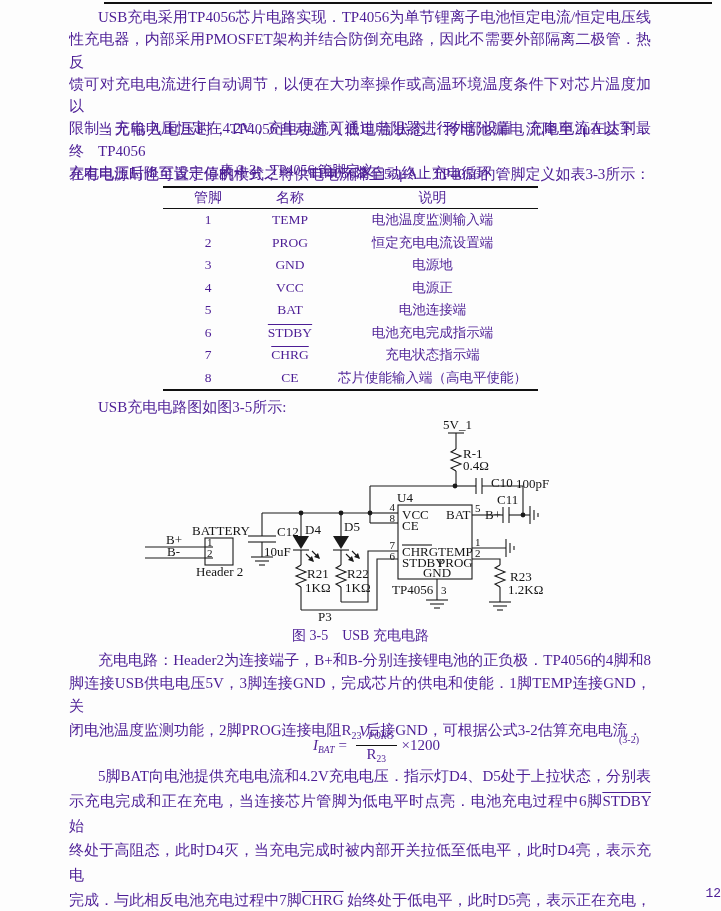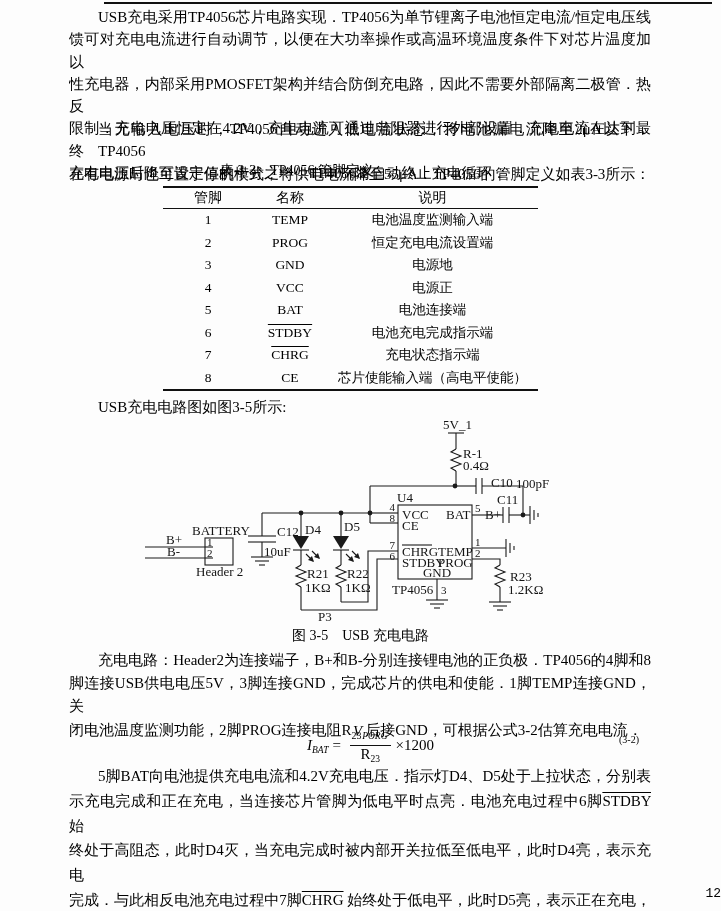--- a/index.html
+++ b/index.html
@@ -1,18 +1,18 @@
 <!DOCTYPE html>
 <html><head>
 <meta charset="utf-8">
 <style>
   html,body{margin:0;padding:0;background:#e8e8e8;}
   .page{
     position:relative;width:721px;height:911px;background:#fdfdfd;
-    font-family:"Liberation Serif","DejaVu Serif",serif;color:#000000;overflow:hidden;
+    font-family:"Liberation Serif","DejaVu Serif",serif;color:#4c1d95;overflow:hidden;
   }
   .topline{position:absolute;left:104px;top:2px;width:608px;height:2px;background:#111;}
   .para{position:absolute;left:69px;width:582px;font-size:15px;}
   .ln{white-space:normal;text-align:justify;text-align-last:justify;overflow:hidden;}
   .ln.last{text-align-last:left;}
   .ln.ind{padding-left:29px;}
   .p1{top:6px;line-height:22.3px;}
   .p2{top:118px;line-height:22.3px;}
   .p3{top:649px;line-height:23.2px;}
   .p4{top:764px;line-height:24.8px;}
@@ -22,21 +22,21 @@
   .tcaption{position:absolute;top:162px;left:0;width:594px;text-align:center;font-size:14px;}
   table.pins{
     position:absolute;top:186px;left:163px;width:375px;border-collapse:collapse;
     font-size:14px;border-top:2.5px solid #111;border-bottom:2.5px solid #111;
   }
   table.pins th{font-weight:normal;height:20px;border-bottom:1.5px solid #111;padding:0;}
   table.pins td{text-align:center;height:22.5px;padding:0;font-size:13.5px;}
   .c1{width:90px;} .c2{width:74px;} .c3{width:211px;}
   .fcaption{position:absolute;top:627px;left:0;width:721px;text-align:center;font-size:14px;}
   .formula-row{position:absolute;top:724px;left:69px;width:582px;height:40px;}
-  .formula{position:absolute;left:238px;top:0;display:flex;align-items:center;font-size:15px;}
+  .formula{position:absolute;left:244px;top:0;display:flex;align-items:center;font-size:15px;}
   .formula i{font-family:"Liberation Serif",serif;}
   .fsub{font-size:9.5px;vertical-align:-3px;font-style:italic;}
   .frac{display:inline-block;text-align:center;margin:0 5px;vertical-align:middle;}
   .frac .num{display:block;border-bottom:1.2px solid #111;padding:0 3px 1px;line-height:15px;}
   .frac .den{display:block;padding-top:1px;line-height:15px;}
   .eqtag{position:absolute;right:12px;top:10px;font-size:10px;}
   .pageno{position:absolute;top:886px;left:0;width:721px;text-align:right;font-size:13px;font-family:Liberation Mono, monospace;}
   svg.circuit{position:absolute;left:0;top:0;}
   svg.circuit text{font-family:"Liberation Serif","DejaVu Serif",serif;font-size:13px;fill:#141414;}
   svg.circuit text.pn{font-size:11px;}
@@ -44,22 +44,22 @@
   svg.circuit .blk{fill:#1a1a1a;stroke:none;}
 </style>
 </head>
 <body>
 
 <div class="page">
   <div class="topline"></div>
 
   <div class="para p1">
     <div class="ln ind">USB充电采用TP4056芯片电路实现．TP4056为单节锂离子电池恒定电流/恒定电压线</div>
+    <div class="ln">性充电器，内部采用PMOSFET架构并结合防倒充电路，因此不需要外部隔离二极管．热反</div>
     <div class="ln">馈可对充电电流进行自动调节，以便在大功率操作或高温环境温度条件下对芯片温度加以</div>
-    <div class="ln">性充电器，内部采用PMOSFET架构并结合防倒充电路，因此不需要外部隔离二极管．热反</div>
     <div class="ln">限制．充电电压恒定在4.2V，充电电流可通过电阻器进行外部设置．充电电流在达到最终</div>
     <div class="ln last">充电电压后降至设定值的十分之一，TP4056将自动终止充电循环．</div>
   </div>
 
   <div class="para p2">
     <div class="ln ind">当无输入电压时，TP4056自动进入低电流状态，将电池漏电流降至2μA以下．TP4056</div>
     <div class="ln last">在有电源时也可置于停机模式，将供电电流降至55μA．TP4056的管脚定义如表3-3所示：</div>
   </div>
 
   <div class="tcaption">表 3-3　TP4056 管脚定义</div>

